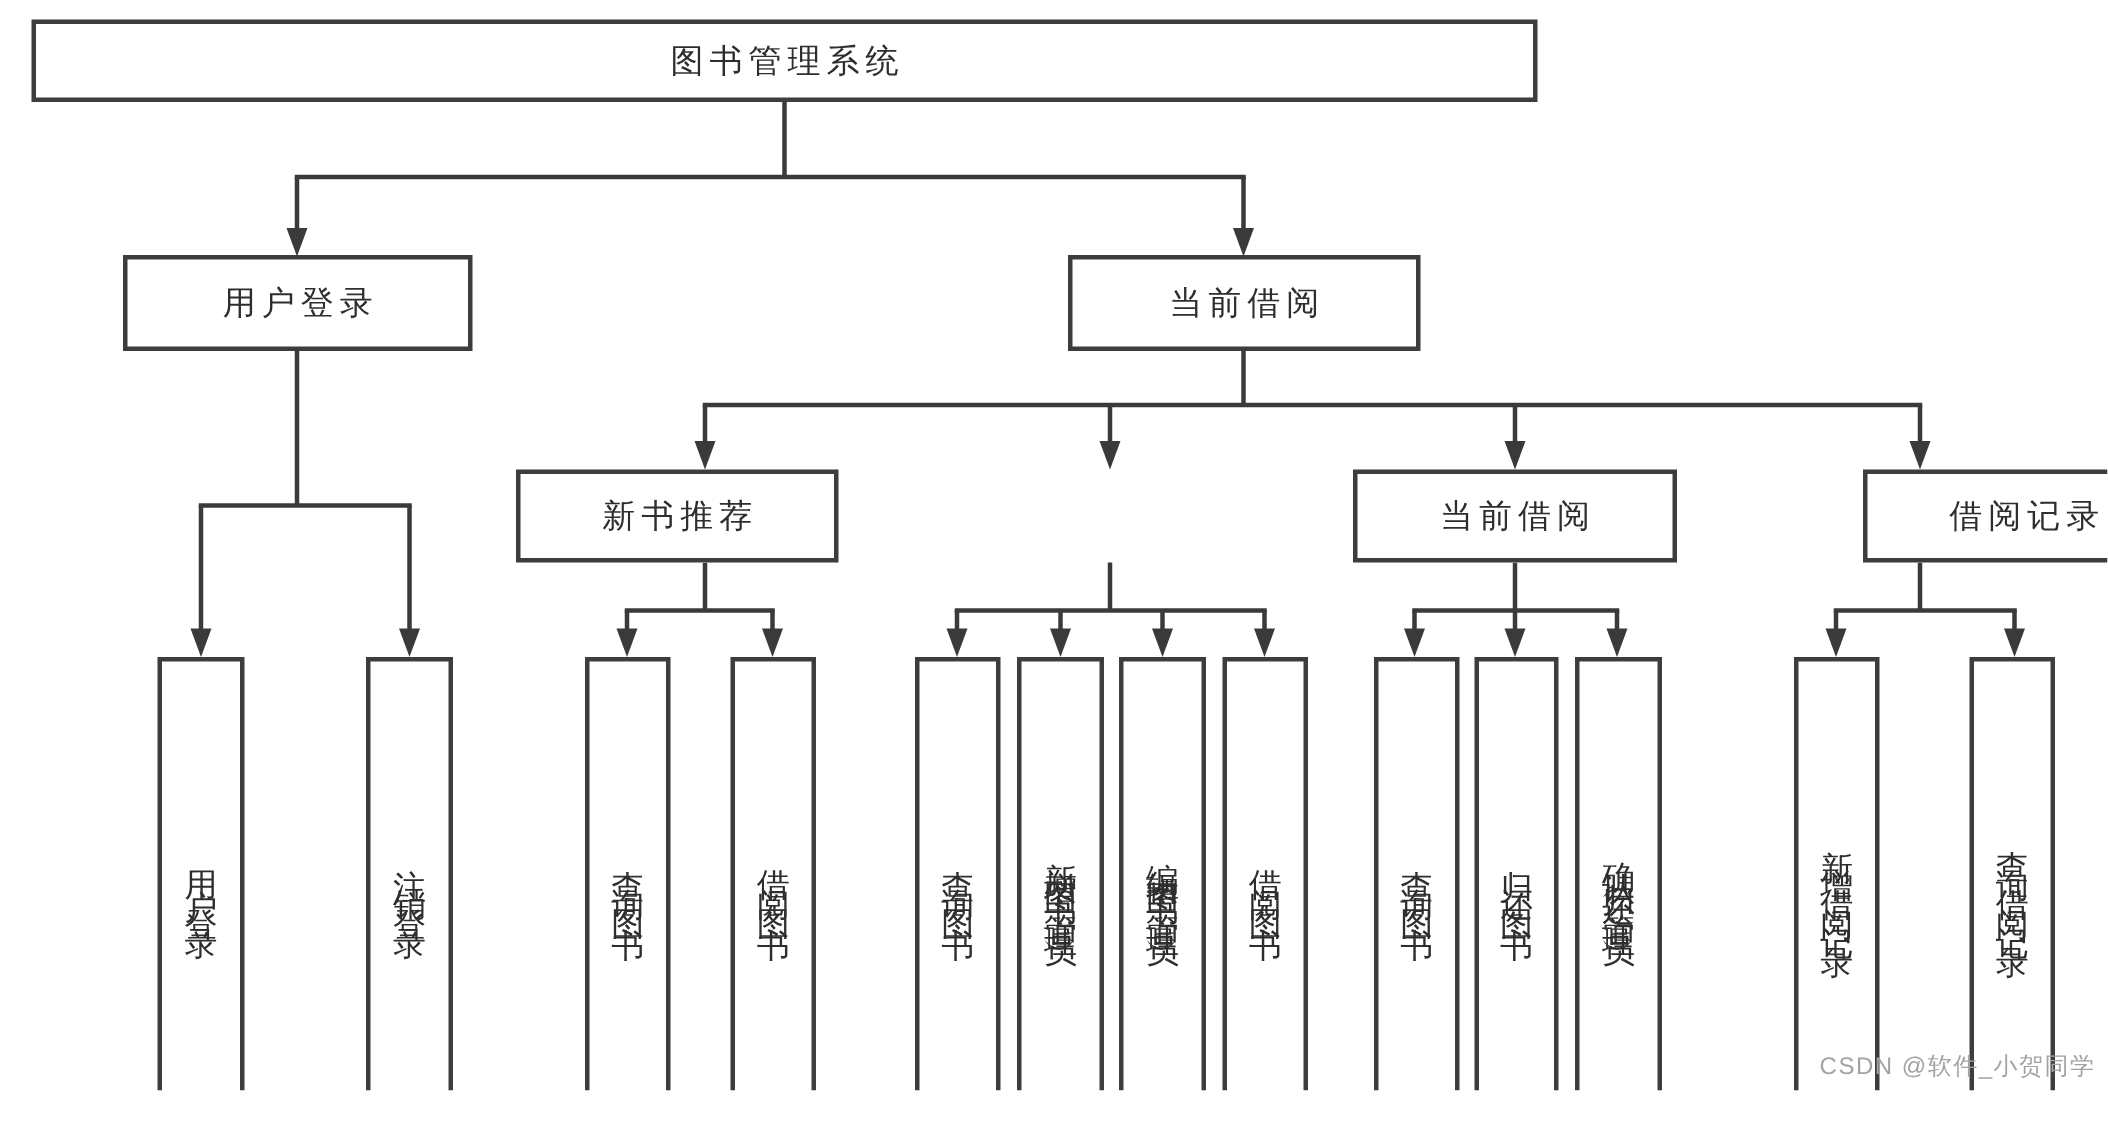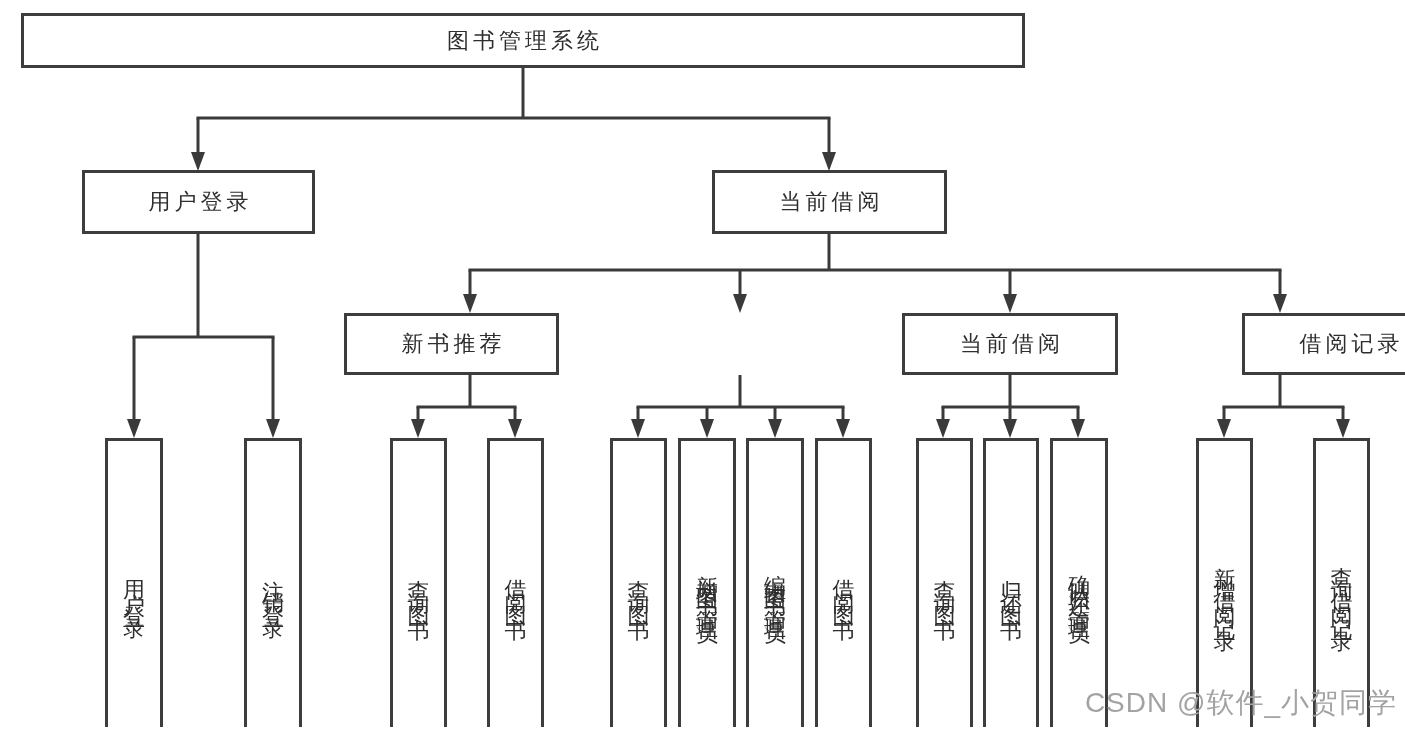--- a/index.html
+++ b/index.html
@@ -43,21 +43,21 @@
     text-orientation:mixed;
     font-size:22px;
     color:var(--text);
     letter-spacing:13px;
     line-height:1;
   }
   .v-label.tight{letter-spacing:7px;}
   .watermark{
     position:absolute;
     right:8px;bottom:5px;
-    font-size:28px;
+    font-size:16px;
     color:var(--watermark);
     letter-spacing:1px;
     z-index:5;
     white-space:nowrap;
   }
 </style>
 </head>
 <body>
 
 <div class="stage">

